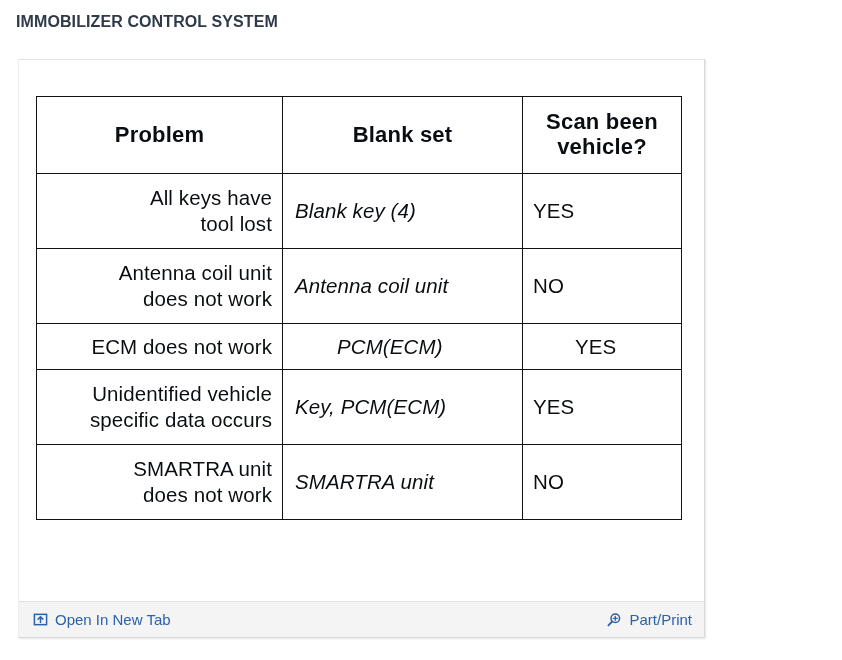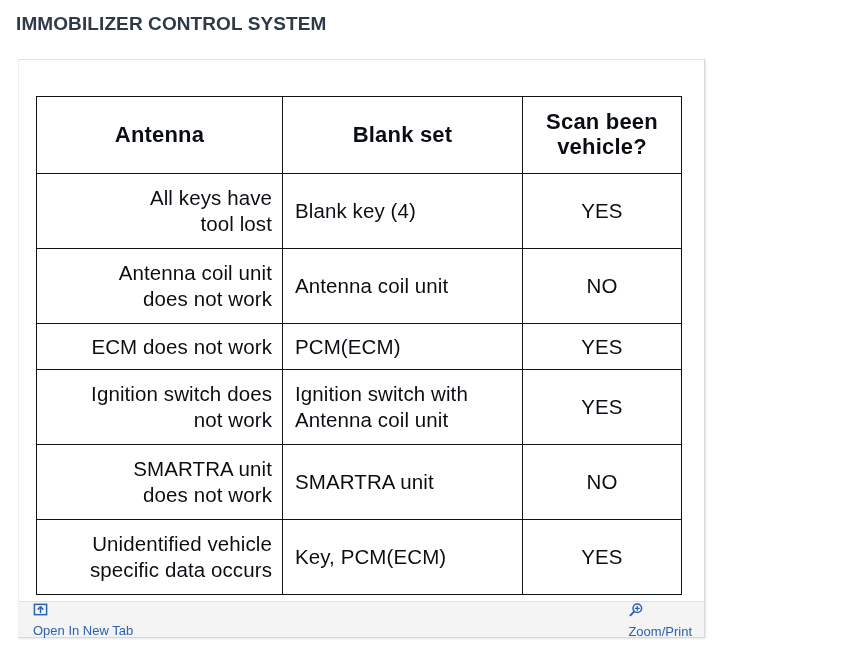--- a/index.html
+++ b/index.html
@@ -14,21 +14,21 @@
     position: relative;
     font-family: "Liberation Sans", sans-serif;
     overflow: hidden;
   }
 
   
   .page-title {
     position: absolute;
     left: 16px;
     top: 13px;
-    font-size: 19px;
+    font-size: 16px;
     font-weight: bold;
     letter-spacing: 0.1px;
     color: #2e3a4a;
     white-space: nowrap;
   }
 
   
   .figure-panel {
     position: absolute;
     left: 18px;
@@ -88,25 +88,25 @@
   }
 
   .cell-inner {
     padding: 6px 10px;
     font-size: 20.5px;
     line-height: 1.25;
     letter-spacing: 0.1px;
     font-weight: normal;
   }
   .cell-problem  { text-align: right;   padding-left: 11px; }
-  .cell-part     { text-align: left;   padding-left: 12px; }
-  .cell-scan     { text-align: center; }
+  .cell-part     { text-align: left;   padding-left: 12px; font-style: italic; }
+  .cell-scan     { }
 
   .row-tall td   { height: 74px; }
-  .row-short td  { height: 45px; }
+  .row-short td  { height: 45px; padding-left: 42px; }
 
   
   .figure-footer {
     position: absolute;
     left: 0;
     right: 0;
     bottom: 0;
     height: 36px;
     background: #f4f4f4;
     border-top: 1px solid #e0e0e0;
@@ -115,26 +115,25 @@
     justify-content: space-between;
     padding: 0 12px 0 14px;
     box-sizing: border-box;
   }
 
   .footer-link {
     display: inline-flex;
     align-items: flex-start;
     gap: 7px;
     color: #2b62ad;
-    font-size: 13px;
+    font-size: 15px;
     text-decoration: none;
     cursor: pointer;
     white-space: nowrap;
     line-height: 1;
-    flex-direction: column;
   }
   .footer-link .icon { display: inline-flex; align-items: center; }
   .footer-link svg { display: block; }
 </style>
 </head>
 <body>
 
 <div class="page-title">IMMOBILIZER CONTROL SYSTEM</div>
 
 <div class="figure-panel">
@@ -144,21 +143,21 @@
     <table class="scan-table">
       <colgroup>
         <col class="c-problem">
         <col class="c-part">
         <col class="c-scan">
       </colgroup>
 
       <thead>
         <tr>
           <th>
-            <span>Antenna</span>
+            <span>Problem</span>
           </th>
           <th>
             <span>Blank set</span>
           </th>
           <th>
             <div>Scan been</div>
             <div>vehicle?</div>
           </th>
         </tr>
       </thead>
@@ -208,31 +207,31 @@
           <td>
             <div class="cell-inner cell-part">
               <div>PCM(ECM)</div>
             </div>
           </td>
           <td>
             <div class="cell-inner cell-scan">YES</div>
           </td>
         </tr>
 
-        <tr class="row-tall">
-          <td>
-            <div class="cell-inner cell-problem">
-              <div>Ignition switch does</div>
-              <div>not work</div>
-            </div>
-          </td>
-          <td>
-            <div class="cell-inner cell-part">
-              <div>Ignition switch with</div>
-              <div>Antenna coil unit</div>
+
+        <tr class="row-tall">
+          <td>
+            <div class="cell-inner cell-problem">
+              <div>Unidentified vehicle</div>
+              <div>specific data occurs</div>
+            </div>
+          </td>
+          <td>
+            <div class="cell-inner cell-part">
+              <div>Key, PCM(ECM)</div>
             </div>
           </td>
           <td>
             <div class="cell-inner cell-scan">YES</div>
           </td>
         </tr>
 
         <tr class="row-tall">
           <td>
             <div class="cell-inner cell-problem">
@@ -240,37 +239,20 @@
               <div>does not work</div>
             </div>
           </td>
           <td>
             <div class="cell-inner cell-part">
               <div>SMARTRA unit</div>
             </div>
           </td>
           <td>
             <div class="cell-inner cell-scan">NO</div>
-          </td>
-        </tr>
-
-        <tr class="row-tall">
-          <td>
-            <div class="cell-inner cell-problem">
-              <div>Unidentified vehicle</div>
-              <div>specific data occurs</div>
-            </div>
-          </td>
-          <td>
-            <div class="cell-inner cell-part">
-              <div>Key, PCM(ECM)</div>
-            </div>
-          </td>
-          <td>
-            <div class="cell-inner cell-scan">YES</div>
           </td>
         </tr>
 
       </tbody>
     </table>
 
   </div>
 
   <div class="figure-footer">
 
@@ -286,18 +268,18 @@
     </a>
 
     <a class="footer-link" href="#">
       <span class="icon">
         <svg width="16" height="16" viewBox="0 0 16 16" aria-hidden="true">
           <circle cx="9.3" cy="6.3" r="4.3" fill="none" stroke="#2b62ad" stroke-width="1.5"></circle>
           <path d="M9.3 4.3 V8.3 M7.3 6.3 H11.3" stroke="#2b62ad" stroke-width="1.3" stroke-linecap="round"></path>
           <path d="M6.2 9.5 L2.4 13.3" stroke="#2b62ad" stroke-width="1.8" stroke-linecap="round"></path>
         </svg>
       </span>
-      <span>Zoom/Print</span>
+      <span>Part/Print</span>
     </a>
 
   </div>
 
 </div>
 
 </body></html>

